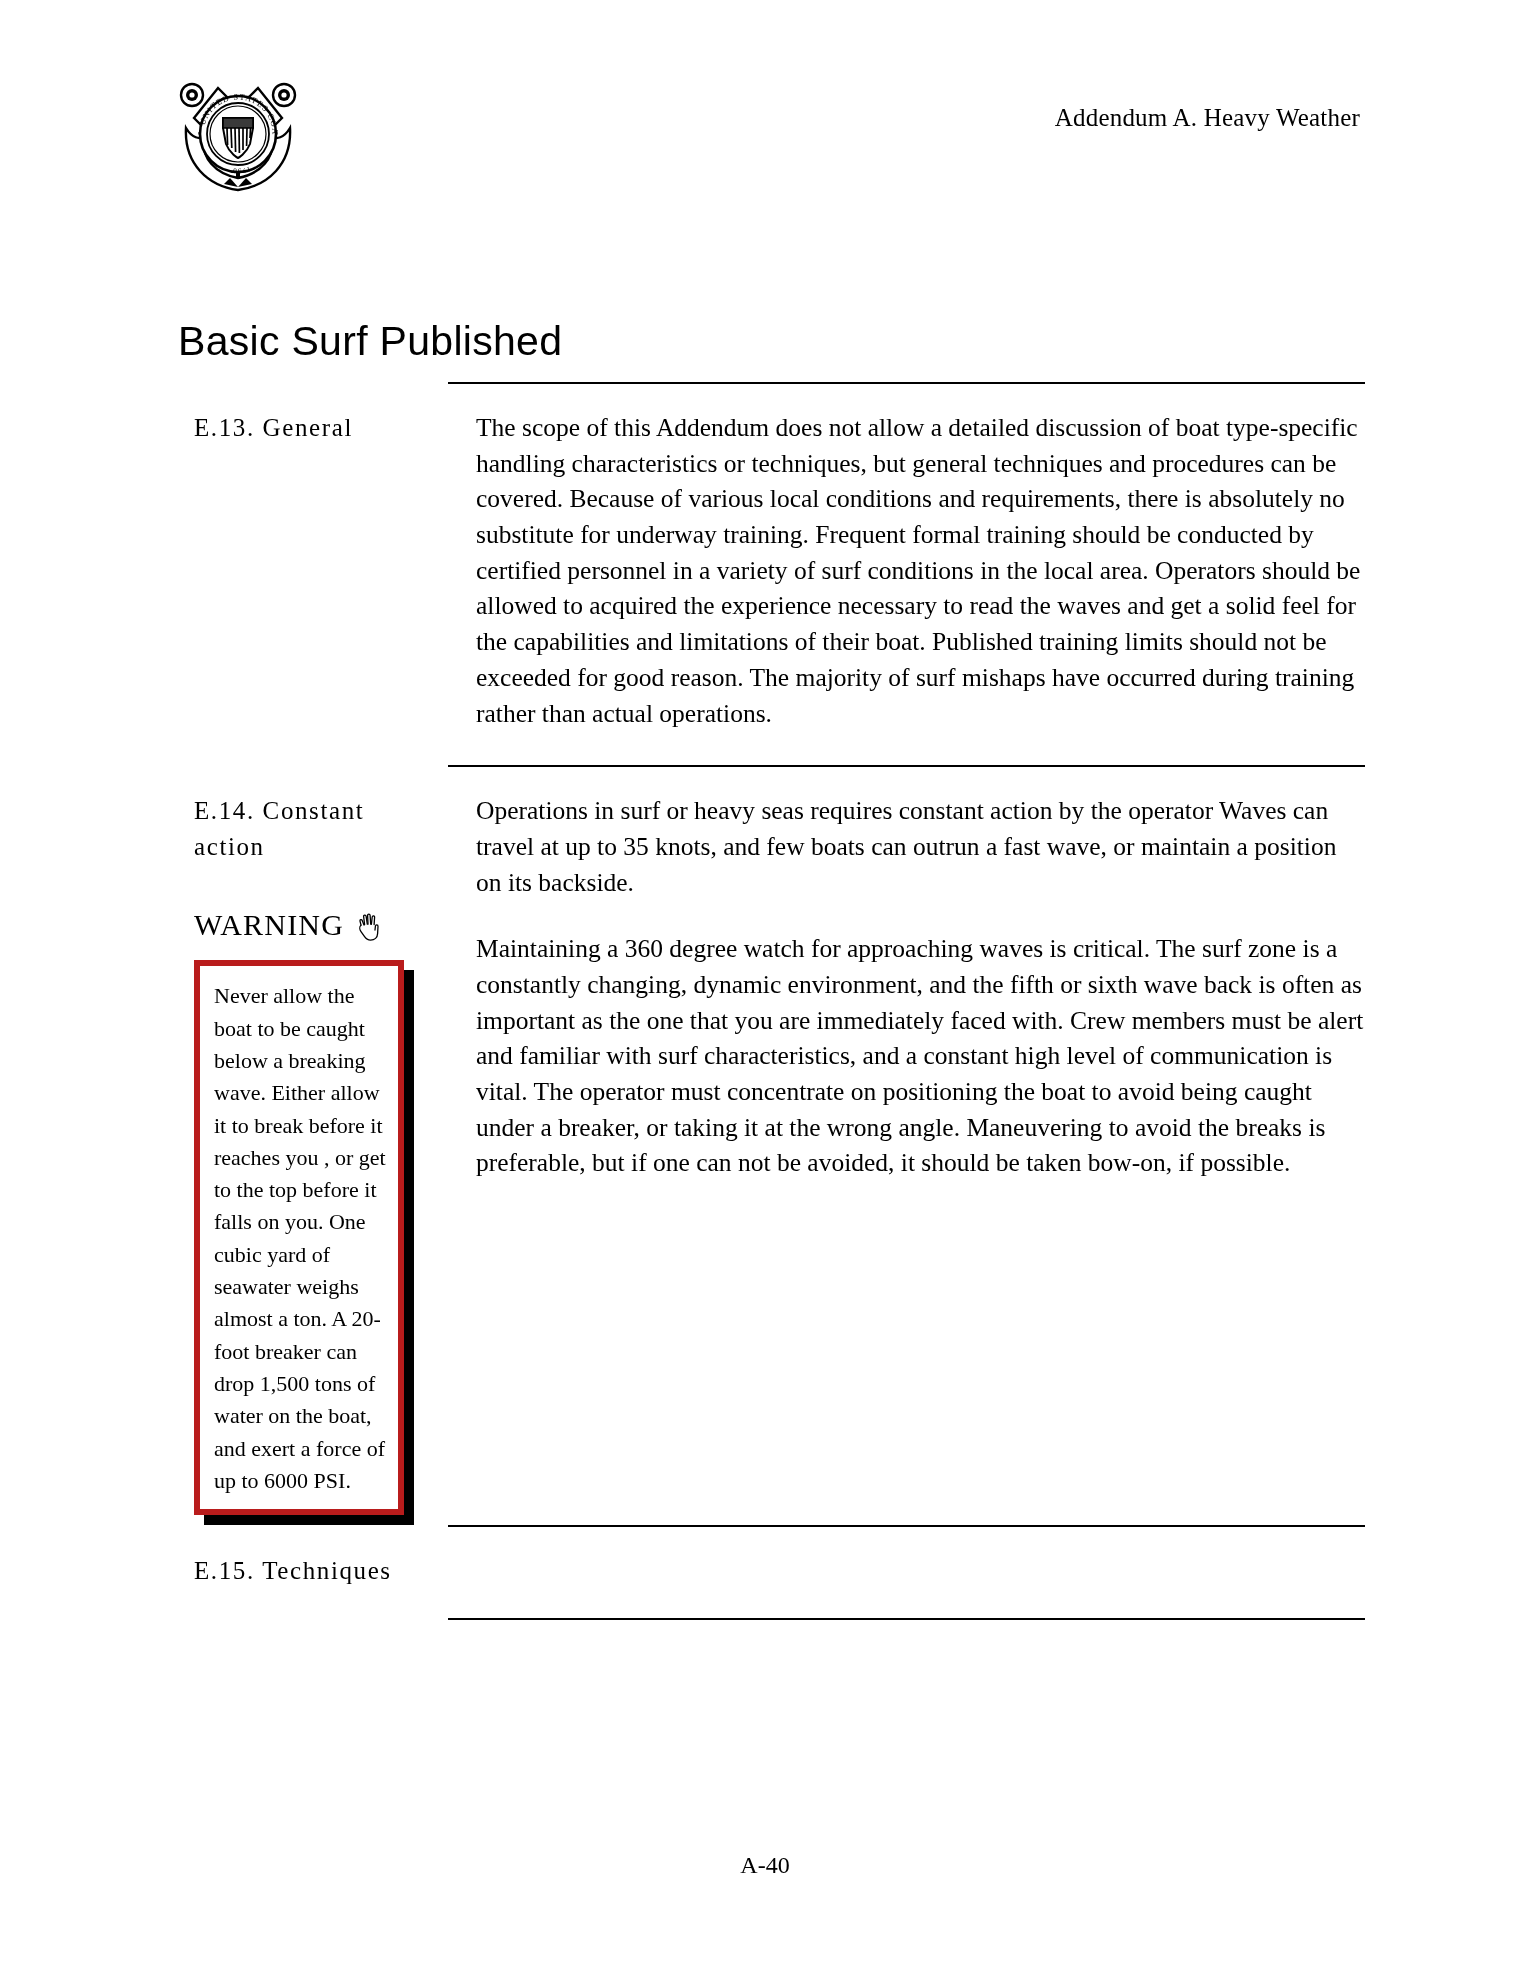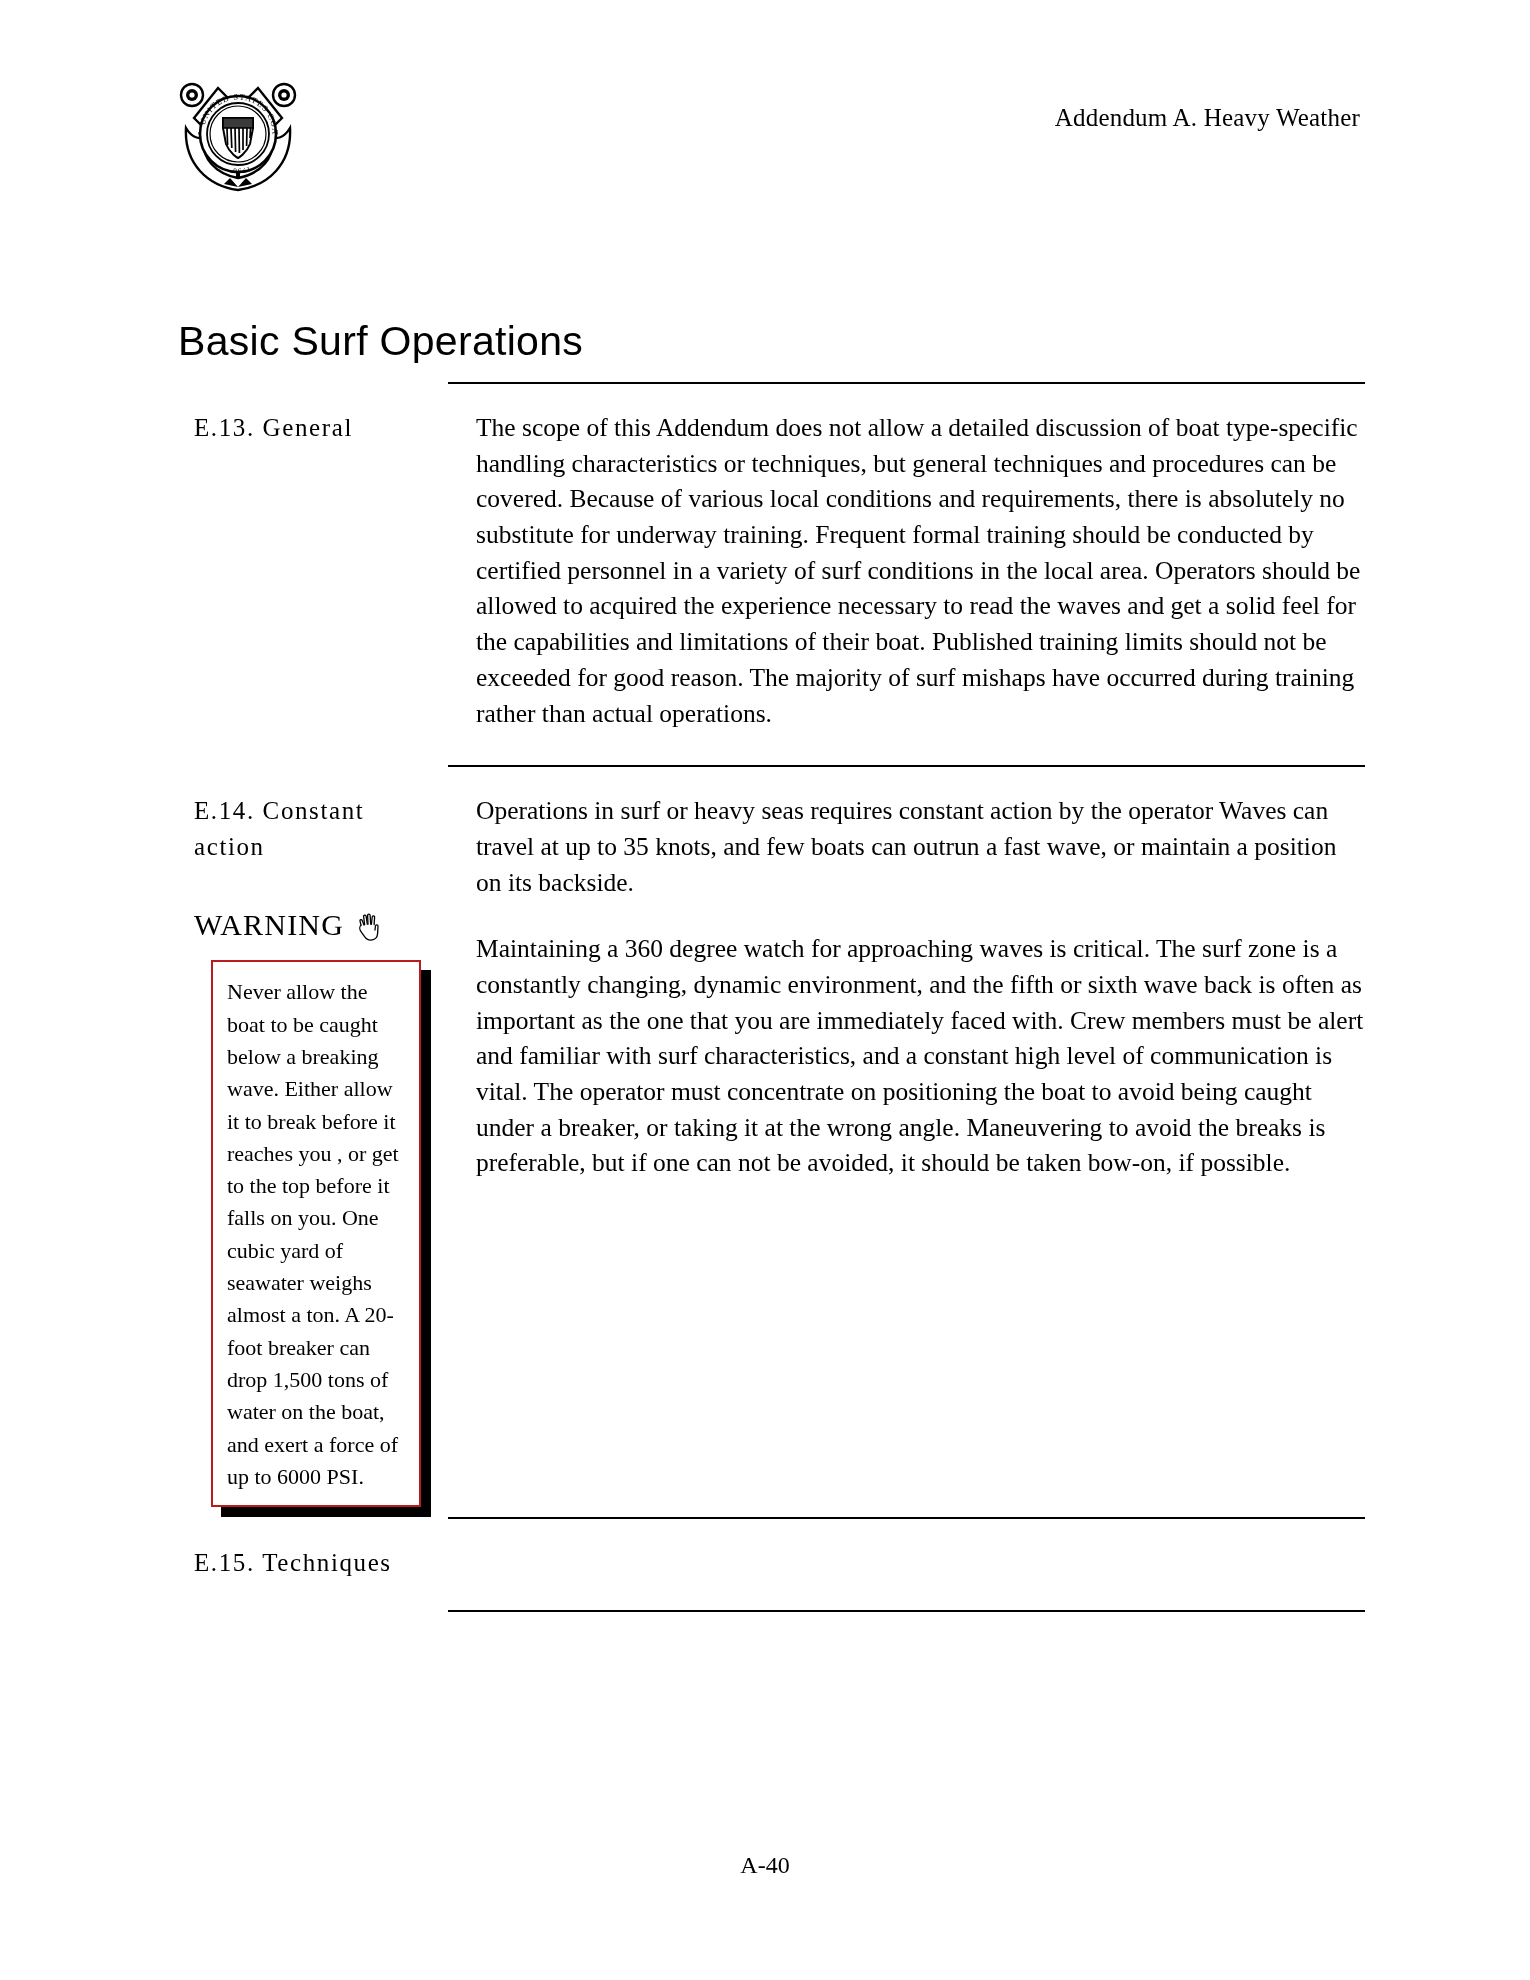--- a/index.html
+++ b/index.html
@@ -130,27 +130,26 @@
     gap: 12px;
     margin-bottom: 18px;
     white-space: nowrap;
   }
   .hand-icon svg { display: block; width: 26px; height: 30px; }
 
   .warning-box {
     position: relative;
     width: 210px;
     box-sizing: border-box;
-    border: 2px solid #b91c1c;
+    border: 6px solid #b91c1c;
     background: #ffffff;
     padding: 14px 12px 12px 14px;
     box-shadow: 10px 10px 0 0 #000;
     font-size: 22px;
     line-height: 1.47;
-    margin-left: 17px;
   }
 
   
   .footer {
     position: absolute;
     left: 0;
     right: 0;
     top: 1852px;
     text-align: center;
     font-size: 24px;
@@ -218,21 +217,21 @@
               <path d="M79 62 L78.6 80"></path>
             <path d="M82.5 62 L82 72"></path>
           </g>
         </g>
       </svg>
     </div>
 
     <div class="header-title">Addendum A.  Heavy Weather</div>
   </div>
 
-  <h1 class="page-title">Basic Surf Operations</h1>
+  <h1 class="page-title">Basic Surf Published</h1>
 
   <div class="content">
 
     <div class="rule"></div>
 
     <div class="row row-e13">
       <div class="label-col">
         <div class="sec-label">E.13.  General</div>
       </div>
       <div class="body-col">

